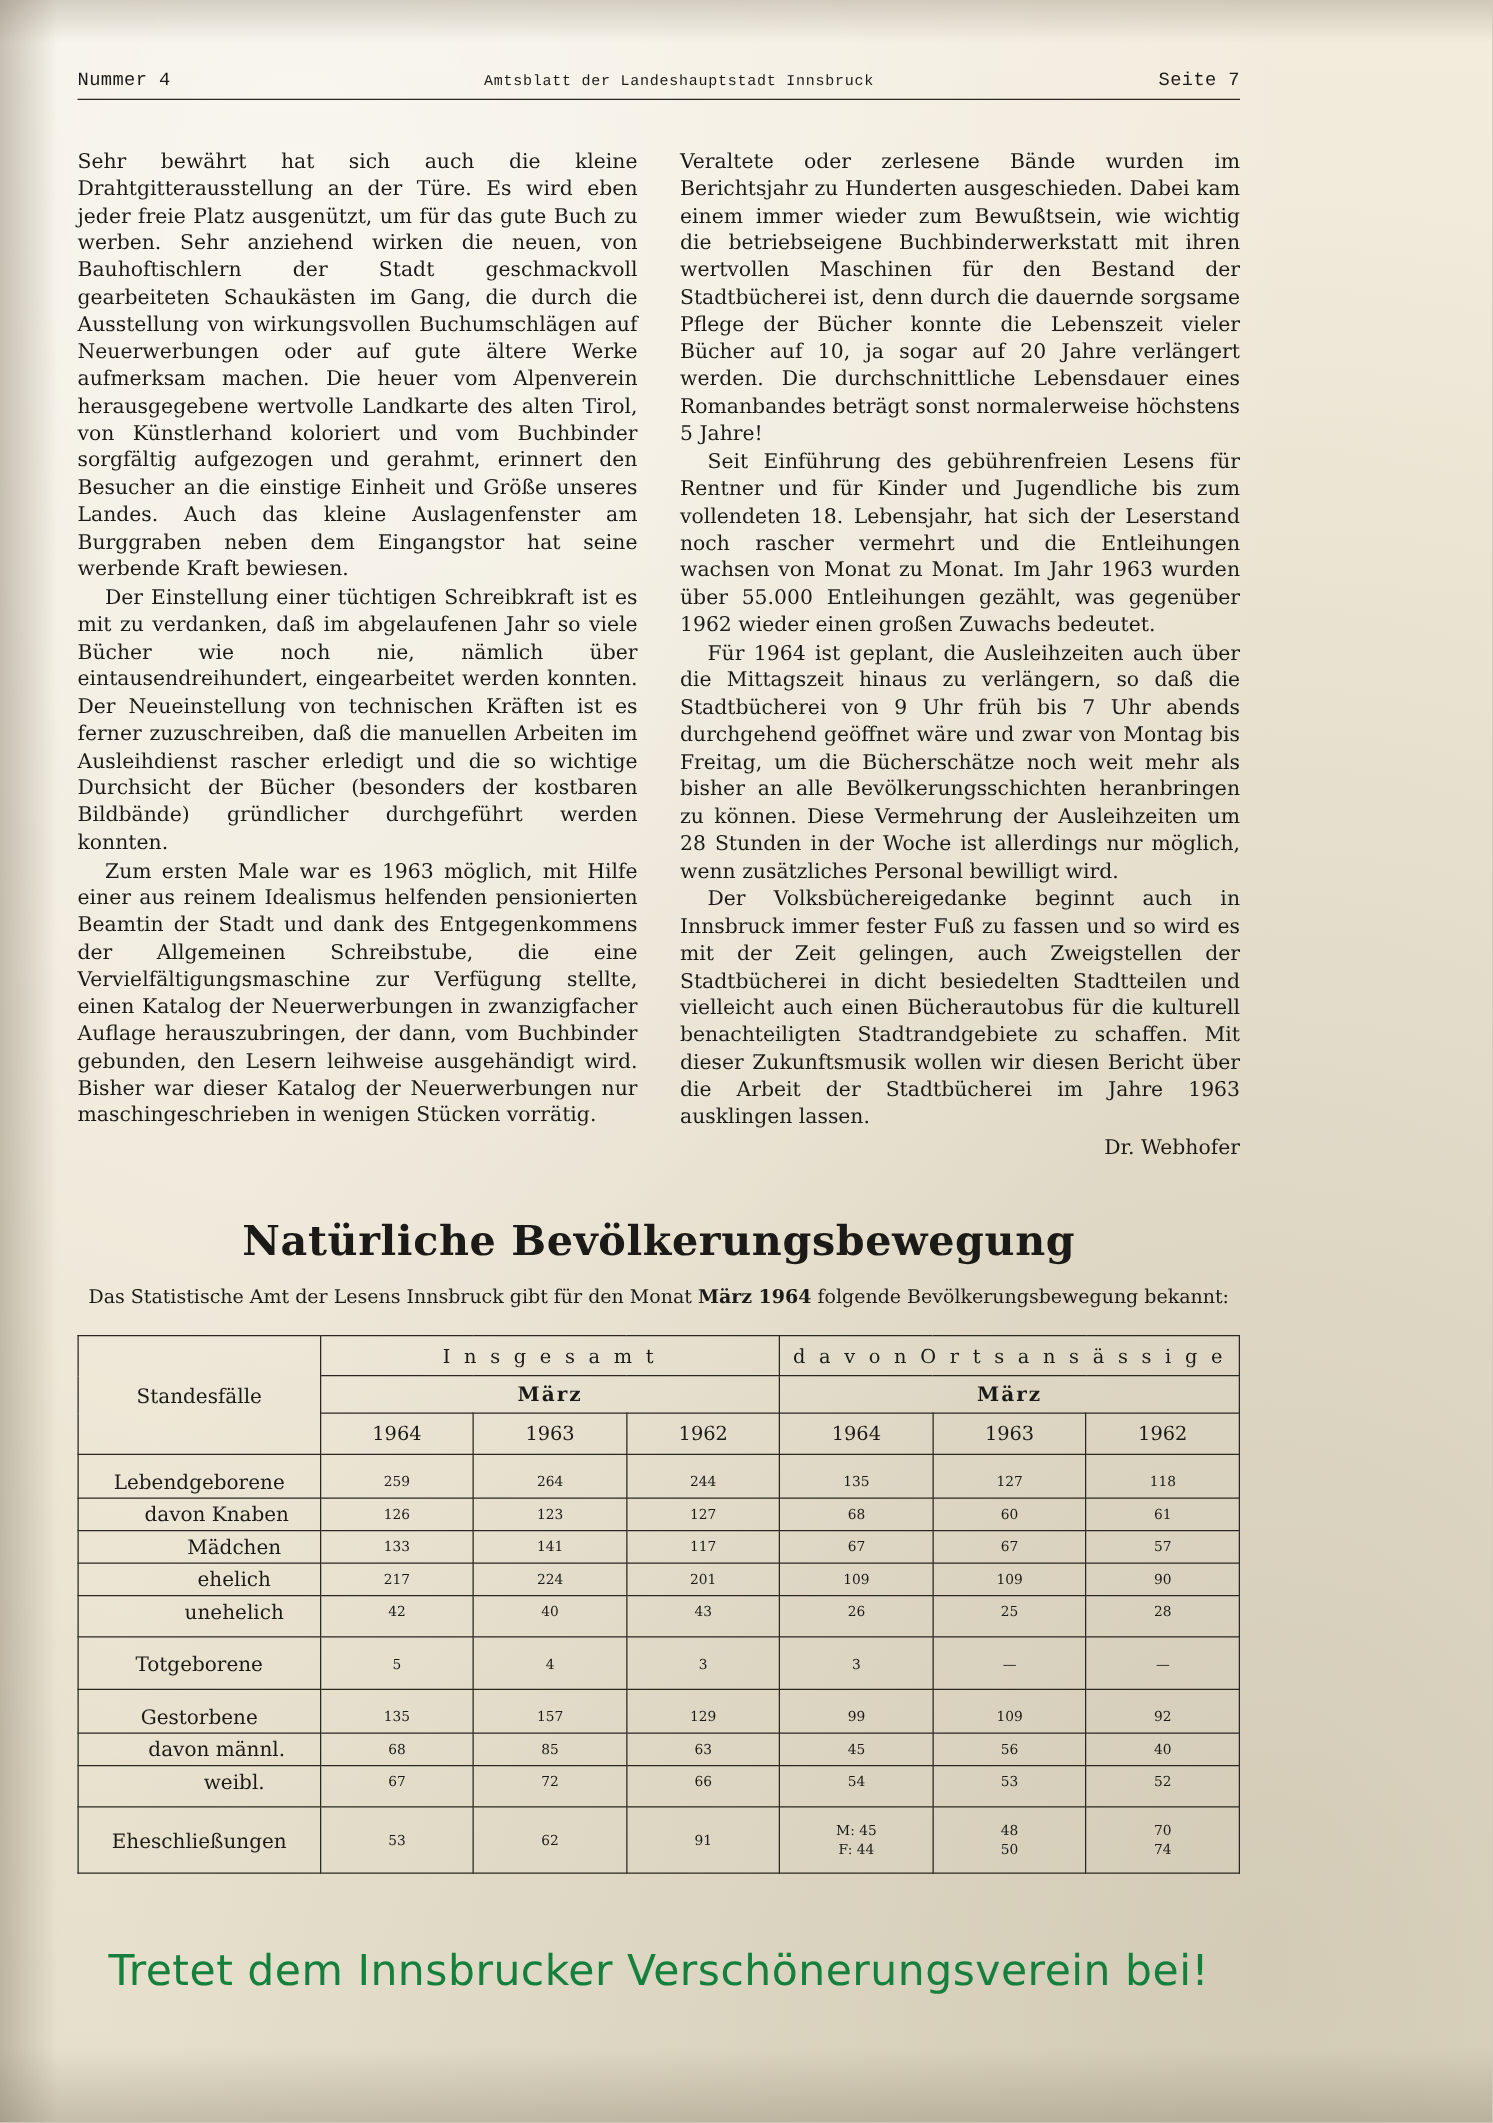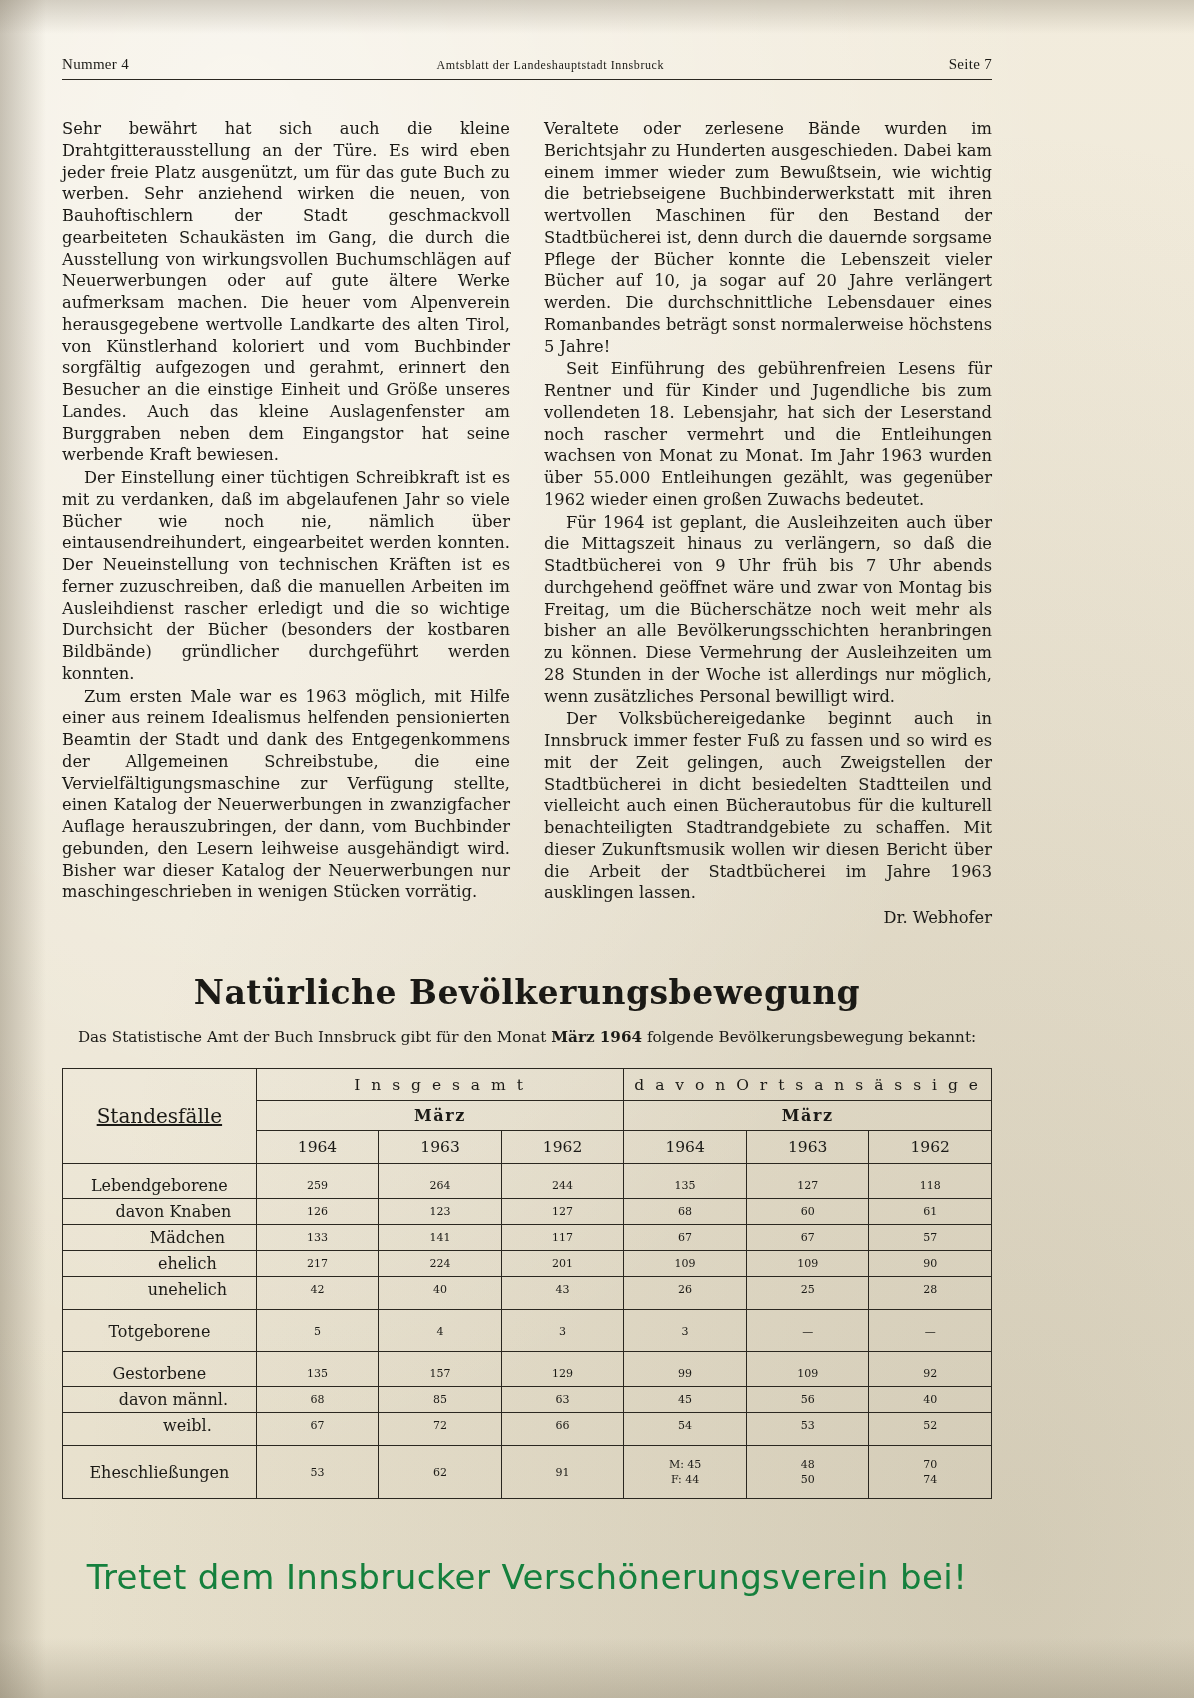--- a/index.html
+++ b/index.html
@@ -47,21 +47,21 @@
     position: absolute;
     left: 62px;
     top: 56px;
     width: 930px;
   }
   
   .runhead {
     display: flex;
     align-items: baseline;
     justify-content: space-between;
-    font-family: Liberation Serif, serif;
+    font-family: Liberation Mono, monospace;
     font-size: 15px;
     letter-spacing: 0.3px;
     padding-bottom: 6px;
     border-bottom: 1.5px solid #2a2720;
     margin-bottom: 18px;
   }
   .runhead .rh-center {
     font-size: 12px;
     letter-spacing: 0.6px;
     margin-left: 23px;
@@ -134,23 +134,22 @@
     letter-spacing: 1.6px;
     font-size: 16px;
     padding: 5px 4px;
   }
   table.stats th.year {
     font-size: 15.5px;
     padding: 7px 4px;
   }
   th.rowhead-cell {
     text-align: center;
-    font-size: 20px;
+    font-size: 16px;
     width: 188px;
-    text-decoration: underline;
   }
   td.rowlabel {
     text-align: left;
     padding-left: 14px;
     font-size: 16px;
     white-space: nowrap;
   }
   td.rowlabel.ind1 { padding-left: 34px; }
   td.rowlabel.ind2 { padding-left: 62px; }
   tr.grp-top td { padding-top: 12px; }
@@ -195,21 +194,21 @@
         <p>Veraltete oder zerlesene Bände wurden im Berichtsjahr zu Hunderten ausgeschieden. Dabei kam einem immer wieder zum Bewußtsein, wie wichtig die betriebseigene Buchbinderwerkstatt mit ihren wertvollen Maschinen für den Bestand der Stadtbücherei ist, denn durch die dauernde sorgsame Pflege der Bücher konnte die Lebenszeit vieler Bücher auf 10, ja sogar auf 20 Jahre verlängert werden. Die durchschnittliche Lebensdauer eines Romanbandes beträgt sonst normalerweise höchstens 5 Jahre!</p>
         <p class="indent">Seit Einführung des gebührenfreien Lesens für Rentner und für Kinder und Jugendliche bis zum vollendeten 18. Lebensjahr, hat sich der Leserstand noch rascher vermehrt und die Entleihungen wachsen von Monat zu Monat. Im Jahr 1963 wurden über 55.000 Entleihungen gezählt, was gegenüber 1962 wieder einen großen Zuwachs bedeutet.</p>
         <p class="indent">Für 1964 ist geplant, die Ausleihzeiten auch über die Mittagszeit hinaus zu verlängern, so daß die Stadtbücherei von 9 Uhr früh bis 7 Uhr abends durchgehend geöffnet wäre und zwar von Montag bis Freitag, um die Bücherschätze noch weit mehr als bisher an alle Bevölkerungsschichten heranbringen zu können. Diese Vermehrung der Ausleihzeiten um 28 Stunden in der Woche ist allerdings nur möglich, wenn zusätzliches Personal bewilligt wird.</p>
         <p class="indent">Der Volksbüchereigedanke beginnt auch in Innsbruck immer fester Fuß zu fassen und so wird es mit der Zeit gelingen, auch Zweigstellen der Stadtbücherei in dicht besiedelten Stadtteilen und vielleicht auch einen Bücherautobus für die kulturell benachteiligten Stadtrandgebiete zu schaffen. Mit dieser Zukunftsmusik wollen wir diesen Bericht über die Arbeit der Stadtbücherei im Jahre 1963 ausklingen lassen.</p>
         <div class="sig">Dr. Webhofer</div>
       </div>
     </div>
 
     <div class="sec-title">Natürliche Bevölkerungsbewegung</div>
     <div class="sec-sub">
-      <span>Das Statistische Amt der Buch Innsbruck gibt für den Monat </span><span class="b">März 1964</span><span> folgende Bevölkerungsbewegung bekannt:</span>
+      <span>Das Statistische Amt der Lesens Innsbruck gibt für den Monat </span><span class="b">März 1964</span><span> folgende Bevölkerungsbewegung bekannt:</span>
     </div>
 
     <table class="stats">
       <thead>
         <tr>
           <th class="rowhead-cell" rowspan="3">Standesfälle</th>
           <th class="group" colspan="3">I n s g e s a m t</th>
           <th class="group" colspan="3">d a v o n   O r t s a n s ä s s i g e</th>
         </tr>
         <tr>

